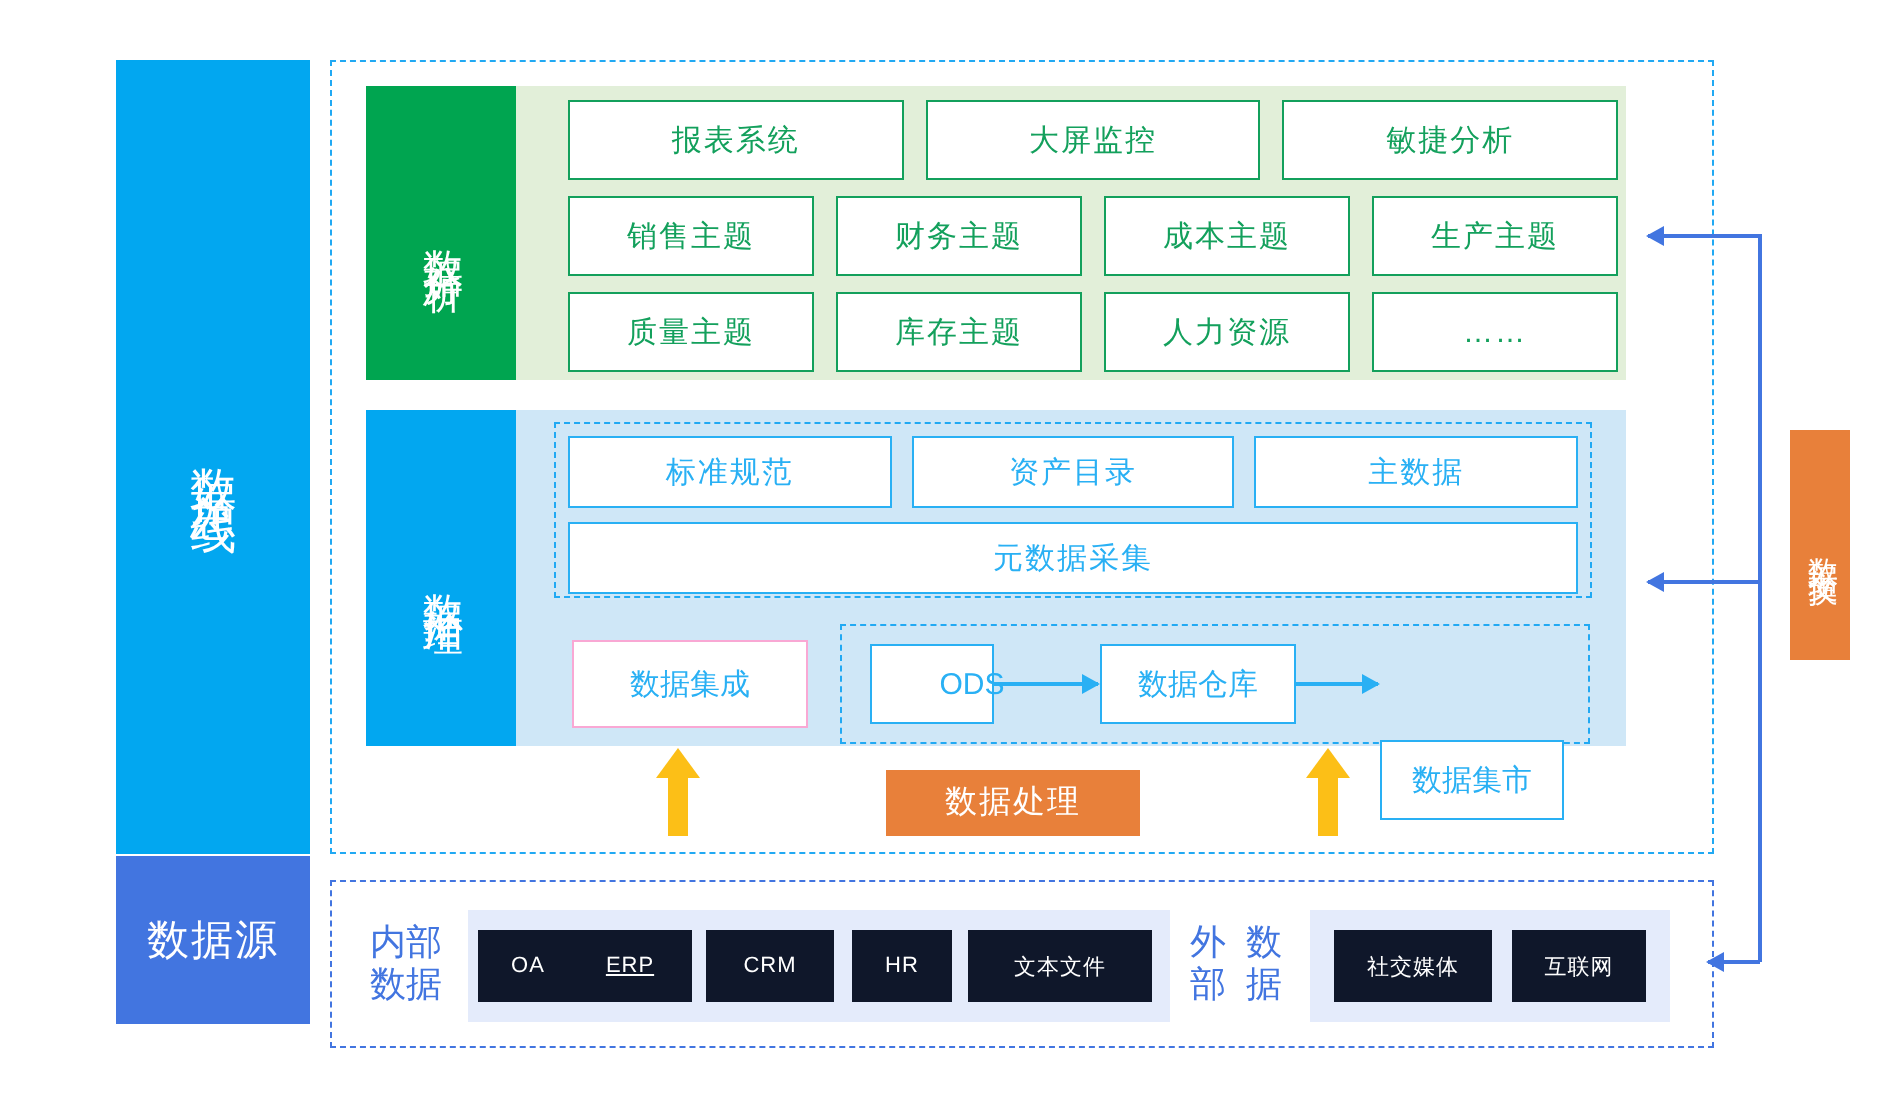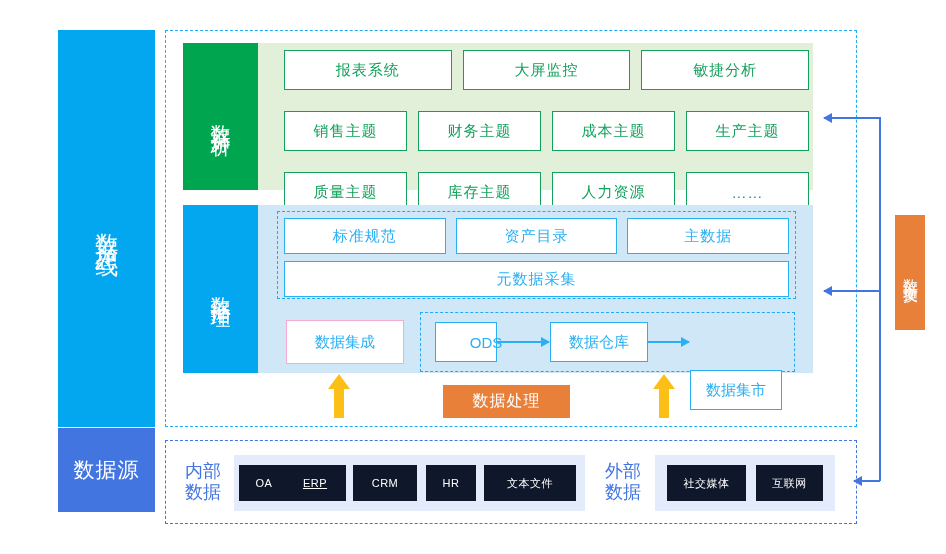--- a/index.html
+++ b/index.html
@@ -44,21 +44,21 @@
   #analysis-label{
     left:183px;top:43px;width:75px;height:147px;
     background:#00a550;color:#fff;
     display:flex;align-items:center;justify-content:center;
   }
   #analysis-label .vtext{
     writing-mode:vertical-rl;text-orientation:upright;
     font-size:20px;letter-spacing:4px;line-height:1.15;
   }
   .a-grid{position:absolute;left:284px;top:50px;width:525px;}
-  .a-row{display:flex;gap:11px;margin-bottom:21px;}
+  .a-row{display:flex;gap:11px;margin-bottom:8px;}
   .gbox{
     background:#ffffff;border:1px solid #13a05c;color:#13a05c;
     height:38px;display:flex;align-items:center;justify-content:center;
     font-size:15px;flex:1;letter-spacing:1px;
   }
 
   
   #gov-band{
     left:183px;top:205px;width:630px;height:168px;
     background:#cfe7f7;
@@ -136,21 +136,21 @@
   
   #internal-label{
     left:175px;top:452px;width:56px;height:60px;
     color:#4275e0;font-size:18px;line-height:1.15;
     display:flex;flex-direction:column;align-items:center;justify-content:center;
   }
   #internal-strip{left:234px;top:455px;width:351px;height:56px;background:#e4ebfb;}
   #external-label{
     left:595px;top:452px;width:56px;height:60px;
     color:#4275e0;font-size:18px;line-height:1.15;
-    display:flex;flex-direction:column;align-items:center;justify-content:center;
+    display:flex;align-items:center;justify-content:center;
   }
   #external-strip{left:655px;top:455px;width:180px;height:56px;background:#e4ebfb;}
   .src-chip{
     background:#0f172a;color:#ffffff;height:36px;
     display:flex;align-items:center;justify-content:center;
     font-size:11px;top:465px;letter-spacing:.5px;
   }
   #src-oa{left:239px;width:50px;}
   #src-erp{left:284px;width:62px;text-decoration:underline;}
   #src-crm{left:353px;width:64px;}

